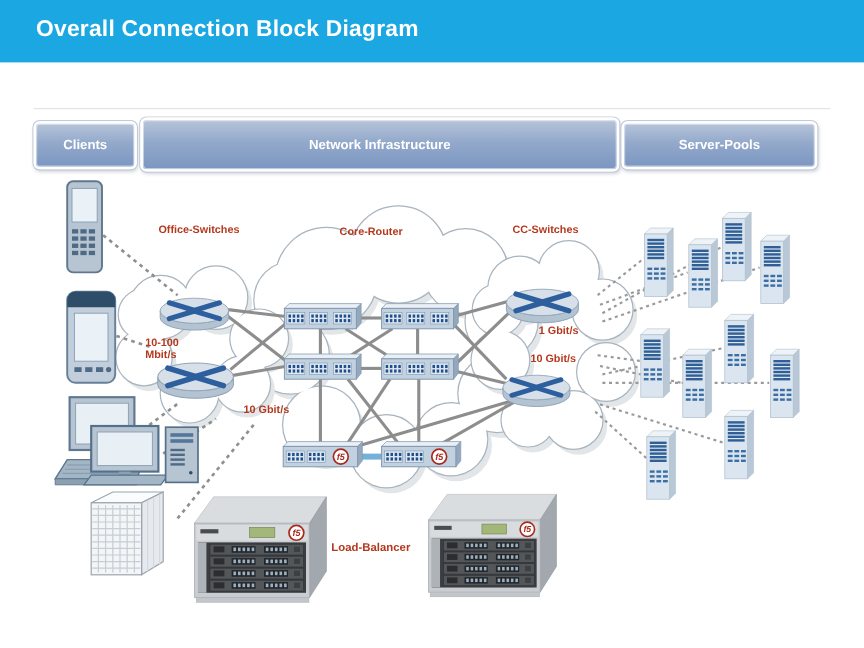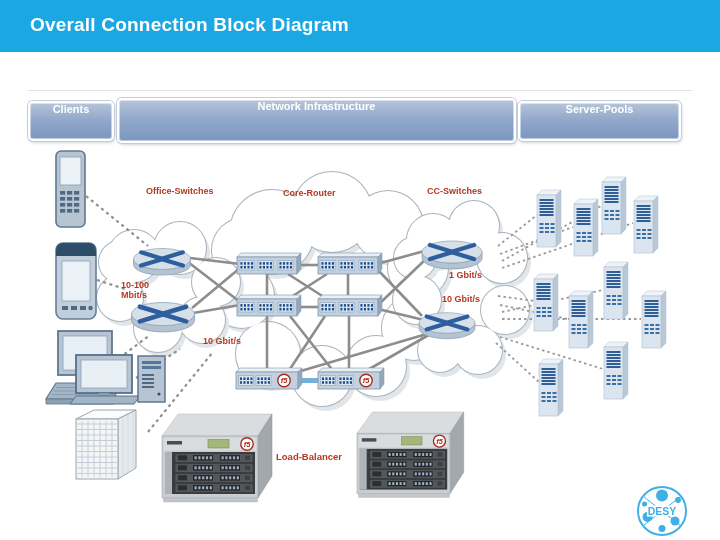--- a/index.html
+++ b/index.html
@@ -1,21 +1,21 @@
 <!DOCTYPE html>
 <html><head>
 <meta charset="utf-8">
 <style>
   html,body{margin:0;padding:0;background:#ffffff;}
   .slide{position:relative;width:720px;height:540px;background:#ffffff;overflow:hidden;
          font-family:"Liberation Sans",sans-serif;}
   .header{position:absolute;left:0;top:0;width:720px;height:52px;background:#1ba7e2;}
   .title{position:absolute;left:30px;top:14px;font-size:19px;font-weight:bold;color:#ffffff;letter-spacing:.2px;}
   .rule{position:absolute;left:28px;top:90px;width:664px;height:1px;background:#e3e3e3;}
-  .sec-box{position:absolute;display:flex;align-items:flex-start;justify-content:center;
+  .sec-box{position:absolute;display:flex;align-items:center;justify-content:center;
            color:#ffffff;font-weight:bold;font-size:11px;border-radius:5px;
            background:linear-gradient(180deg,#b6c4d9 0%,#93a9cb 45%,#7b96c1 100%);
            border:2px solid #ffffff;
            box-shadow:0 0 0 1px #c2cbda, inset 0 0 0 1px rgba(255,255,255,.5), 1px 2px 3px rgba(125,135,150,.35);}
   .lbl{position:absolute;color:#b5381e;font-weight:bold;font-size:9px;line-height:10px;white-space:nowrap;}
   .lbl.pre{white-space:pre-line;}
   .footer{position:absolute;left:357px;top:505px;font-size:9px;color:#9b9b9b;letter-spacing:.2px;}
   .desy{position:absolute;left:631px;top:484px;width:62px;height:54px;}
   svg.canvas{position:absolute;left:0;top:0;}
 </style>
@@ -427,41 +427,25 @@
     </g>
 
     <g transform="translate(162,414)">
         <use href="#lb"></use>
       </g>
     <g transform="translate(357,412) scale(0.97)">
         <use href="#lb"></use>
       </g>
   </svg>
 
-  <div class="lbl" style="left:146px;top:186px">Office-Switches</div>
+  <div class="lbl" style="left:132px;top:186px">Office-Switches</div>
   <div class="lbl" style="left:283px;top:188px">Core-Router</div>
   <div class="lbl" style="left:427px;top:186px">CC-Switches</div>
   <div class="lbl pre" style="left:121px;top:280px">10-100
 Mbit/s</div>
   <div class="lbl" style="left:449px;top:270px">1 Gbit/s</div>
   <div class="lbl" style="left:442px;top:294px">10 Gbit/s</div>
   <div class="lbl" style="left:203px;top:336px">10 Gbit/s</div>
   <div class="lbl" style="left:276px;top:452px;font-size:9.5px">Load-Balancer</div>
 
 
-  <div class="desy">
-    <svg width="62" height="54" viewBox="0 0 62 54">
-      <circle cx="31" cy="27" r="24" fill="#ffffff" stroke="#3fb0e5" stroke-width="2"></circle>
-      <line x1="13" y1="41" x2="49" y2="13" stroke="#3fb0e5" stroke-width="1"></line>
-      <line x1="13" y1="13" x2="49" y2="41" stroke="#3fb0e5" stroke-width="1"></line>
-      <g fill="#3fb0e5">
-        <circle cx="31" cy="11.5" r="6"></circle>
-          <circle cx="16.5" cy="33" r="5"></circle>
-          <circle cx="44" cy="37" r="4.5"></circle>
-        <circle cx="13.5" cy="20" r="2.5"></circle>
-          <circle cx="47" cy="16" r="3"></circle>
-          <circle cx="31" cy="44.5" r="3.5"></circle>
-      </g>
-      <text x="31" y="30.5" text-anchor="middle" font-size="10.5" font-weight="bold" fill="#3fb0e5" stroke="#ffffff" stroke-width="3" paint-order="stroke">DESY</text>
-    </svg>
-  </div>
 
 </div>
 
 </body></html>

